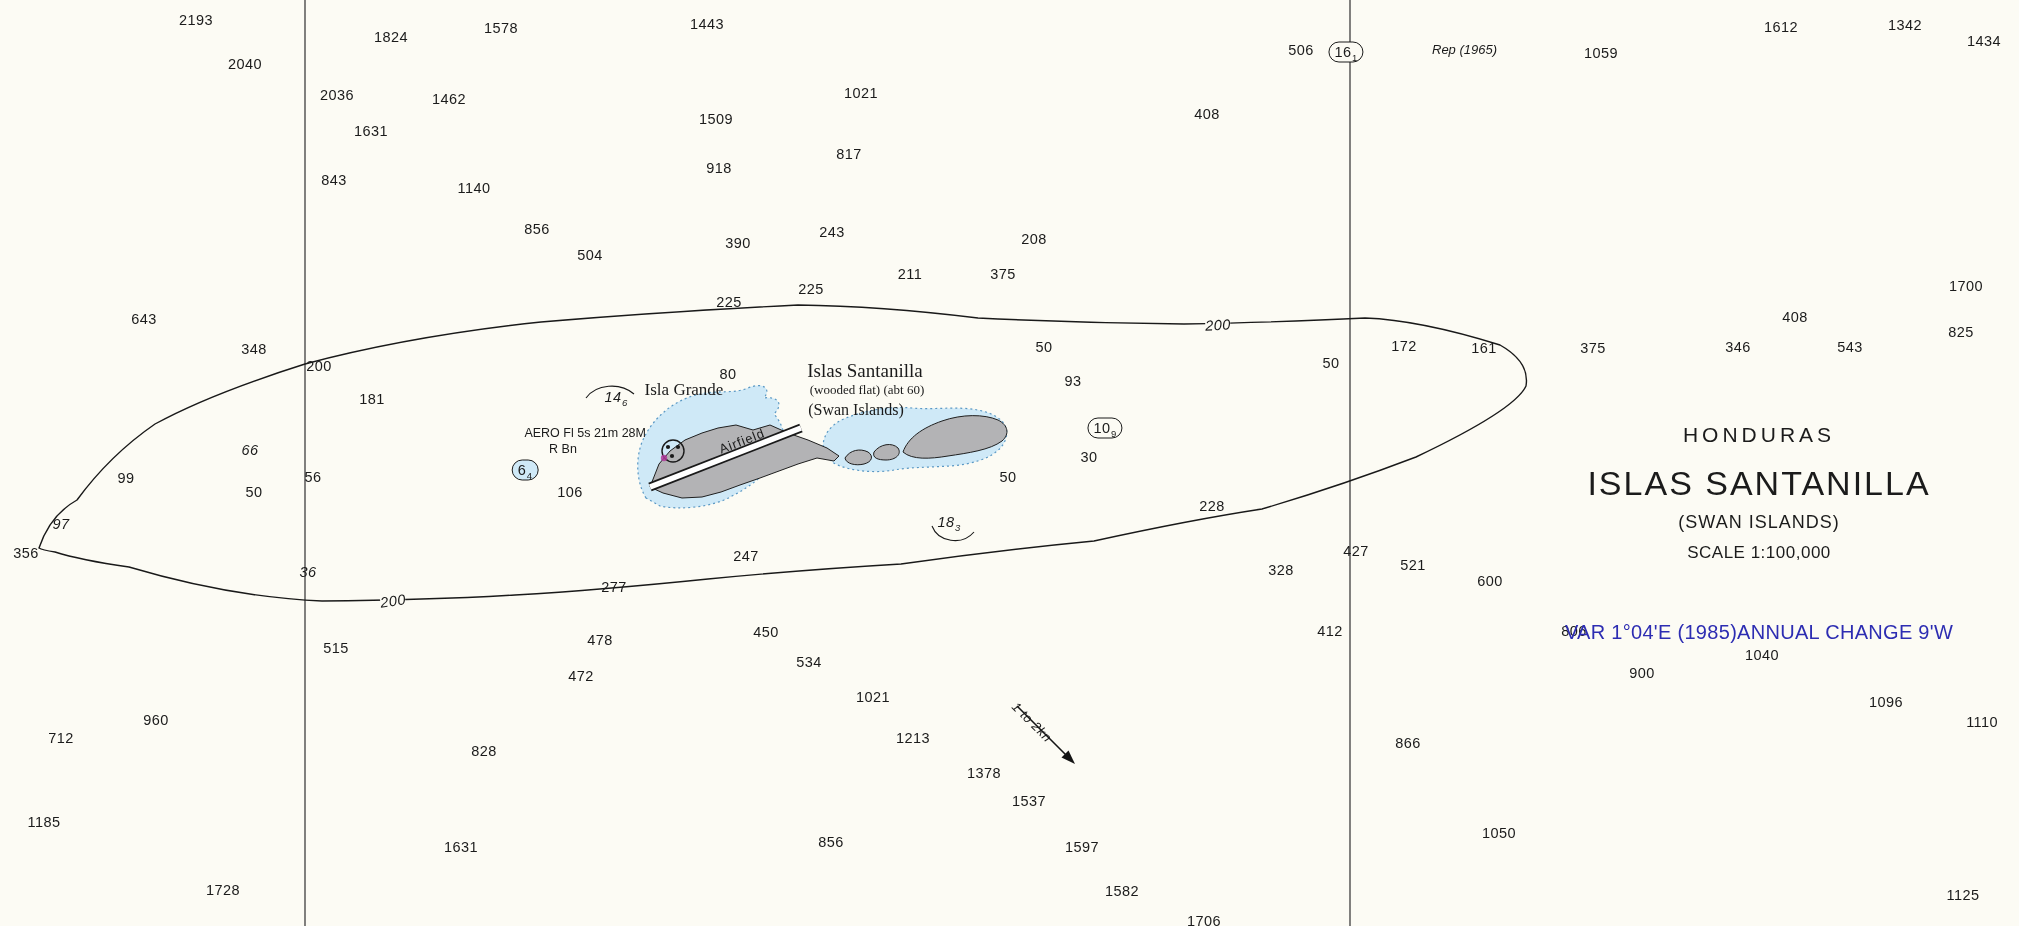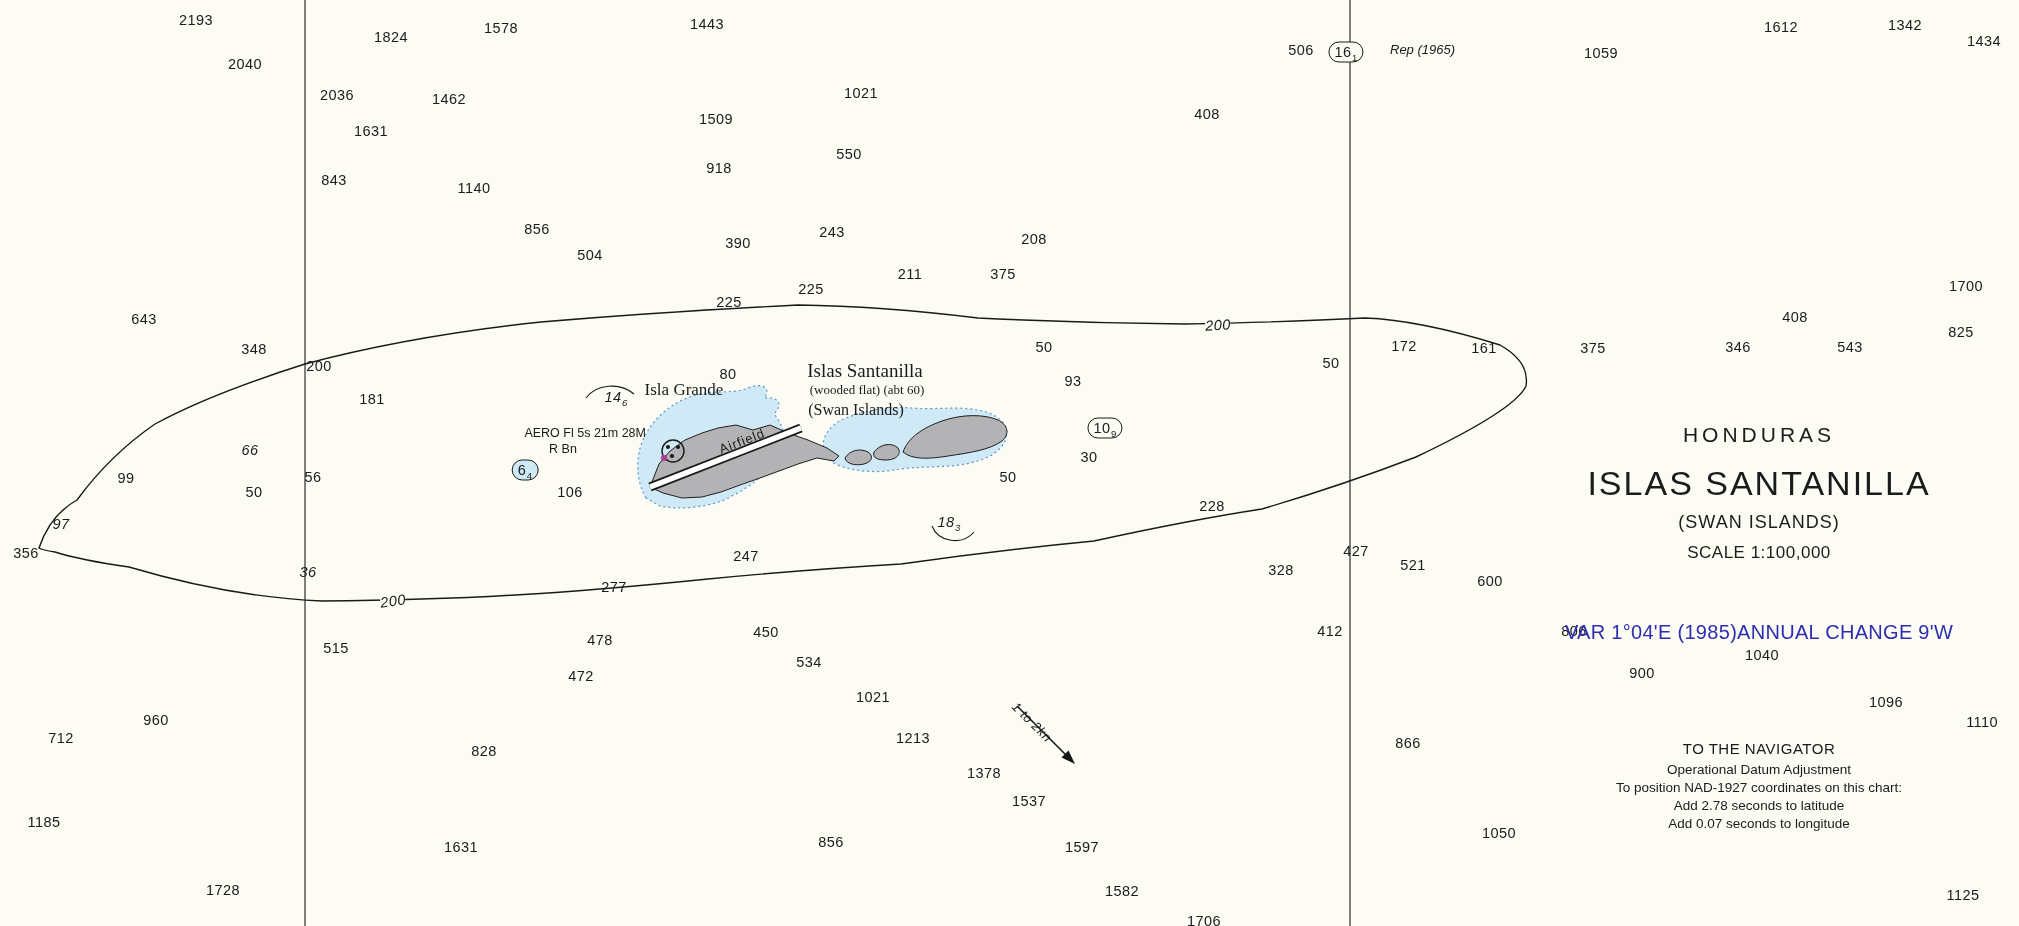--- a/index.html
+++ b/index.html
@@ -42,21 +42,21 @@
   .island-name{font-size:19px;}
   .island-desc{font-size:13px;}
   .island-alt{font-size:16px;}
   .isla-grande{font-size:17px;}
   .airfield{font-size:13px;transform:translate(-50%,-50%) rotate(-21deg);letter-spacing:1px;}
   .aero-block{
     position:absolute;left:508px;top:441px;width:138px;
     font-size:12.5px;line-height:1.3;text-align:right;transform:translateY(-50%);
   }
   .aero-block .rbn{text-align:center;padding-right:28px;}
-  .rep{font-style:italic;font-size:13px;transform:translateY(-50%);}
+  .rep{font-style:italic;font-size:13px;transform:translateY(-50%);margin-left:42px;}
   .current-lbl{font-size:13px;font-style:italic;transform:translate(-50%,-50%) rotate(45deg);letter-spacing:.5px;}
   
   .tb{position:absolute;left:1759px;transform:translateX(-50%);text-align:center;white-space:nowrap;}
   .tb-country{top:423px;font-size:21px;letter-spacing:4px;}
   .tb-title{top:464px;font-size:34px;letter-spacing:2px;}
   .tb-sub{top:512px;font-size:18px;letter-spacing:1px;}
   .tb-scale{top:543px;font-size:17px;letter-spacing:.5px;}
   .tb-var{top:589px;display:flex;color:var(--accent);font-size:20px;letter-spacing:.3px;margin-top:32px;}
   .tb-nav{top:740px;font-size:13.5px;line-height:18px;}
   .tb-nav .nav-head{font-size:15px;margin-bottom:3px;letter-spacing:.5px;}
@@ -135,21 +135,21 @@
       <span class="snd" style="left: 501px; top: 28px;">1578</span>
       <span class="snd" style="left: 707px; top: 24px;">1443</span>
       <span class="snd" style="left: 337px; top: 95px;">2036</span>
       <span class="snd" style="left: 449px; top: 99px;">1462</span>
       <span class="snd" style="left: 371px; top: 131px;">1631</span>
       <span class="snd" style="left: 334px; top: 180px;">843</span>
       <span class="snd" style="left: 474px; top: 188px;">1140</span>
       <span class="snd" style="left: 716px; top: 119px;">1509</span>
       <span class="snd" style="left: 719px; top: 168px;">918</span>
       <span class="snd" style="left: 861px; top: 93px;">1021</span>
-      <span class="snd" style="left: 849px; top: 154px;">550</span>
+      <span class="snd" style="left: 849px; top: 154px;">817</span>
       <span class="snd" style="left: 537px; top: 229px;">856</span>
       <span class="snd" style="left: 590px; top: 255px;">504</span>
       <span class="snd" style="left: 738px; top: 243px;">390</span>
       <span class="snd" style="left: 832px; top: 232px;">243</span>
       <span class="snd" style="left: 811px; top: 289px;">225</span>
       <span class="snd" style="left: 729px; top: 302px;">225</span>
       <span class="snd" style="left: 910px; top: 274px;">211</span>
       <span class="snd" style="left: 1003px; top: 274px;">375</span>
       <span class="snd" style="left: 1034px; top: 239px;">208</span>
       <span class="snd" style="left: 1207px; top: 114px;">408</span>
@@ -243,21 +243,14 @@
   <div class="lbl current-lbl" style="left:1032px;top:722px;">1 to 2kn</div>
 
   <div class="tb tb-country">HONDURAS</div>
   <div class="tb tb-title">ISLAS SANTANILLA</div>
   <div class="tb tb-sub">(SWAN ISLANDS)</div>
   <div class="tb tb-scale">SCALE 1:100,000</div>
   <div class="tb tb-var">
     <span>VAR 1°04'E (1985)</span>
     <span>ANNUAL CHANGE 9'W</span>
   </div>
-  <div class="tb tb-nav">
-    <div class="nav-head">TO THE NAVIGATOR</div>
-    <div>Operational Datum Adjustment</div>
-    <div>To position NAD-1927 coordinates on this chart:</div>
-    <div>Add 2.78 seconds to latitude</div>
-    <div>Add 0.07 seconds to longitude</div>
-  </div>
 
 </div>
 
 </body></html>

